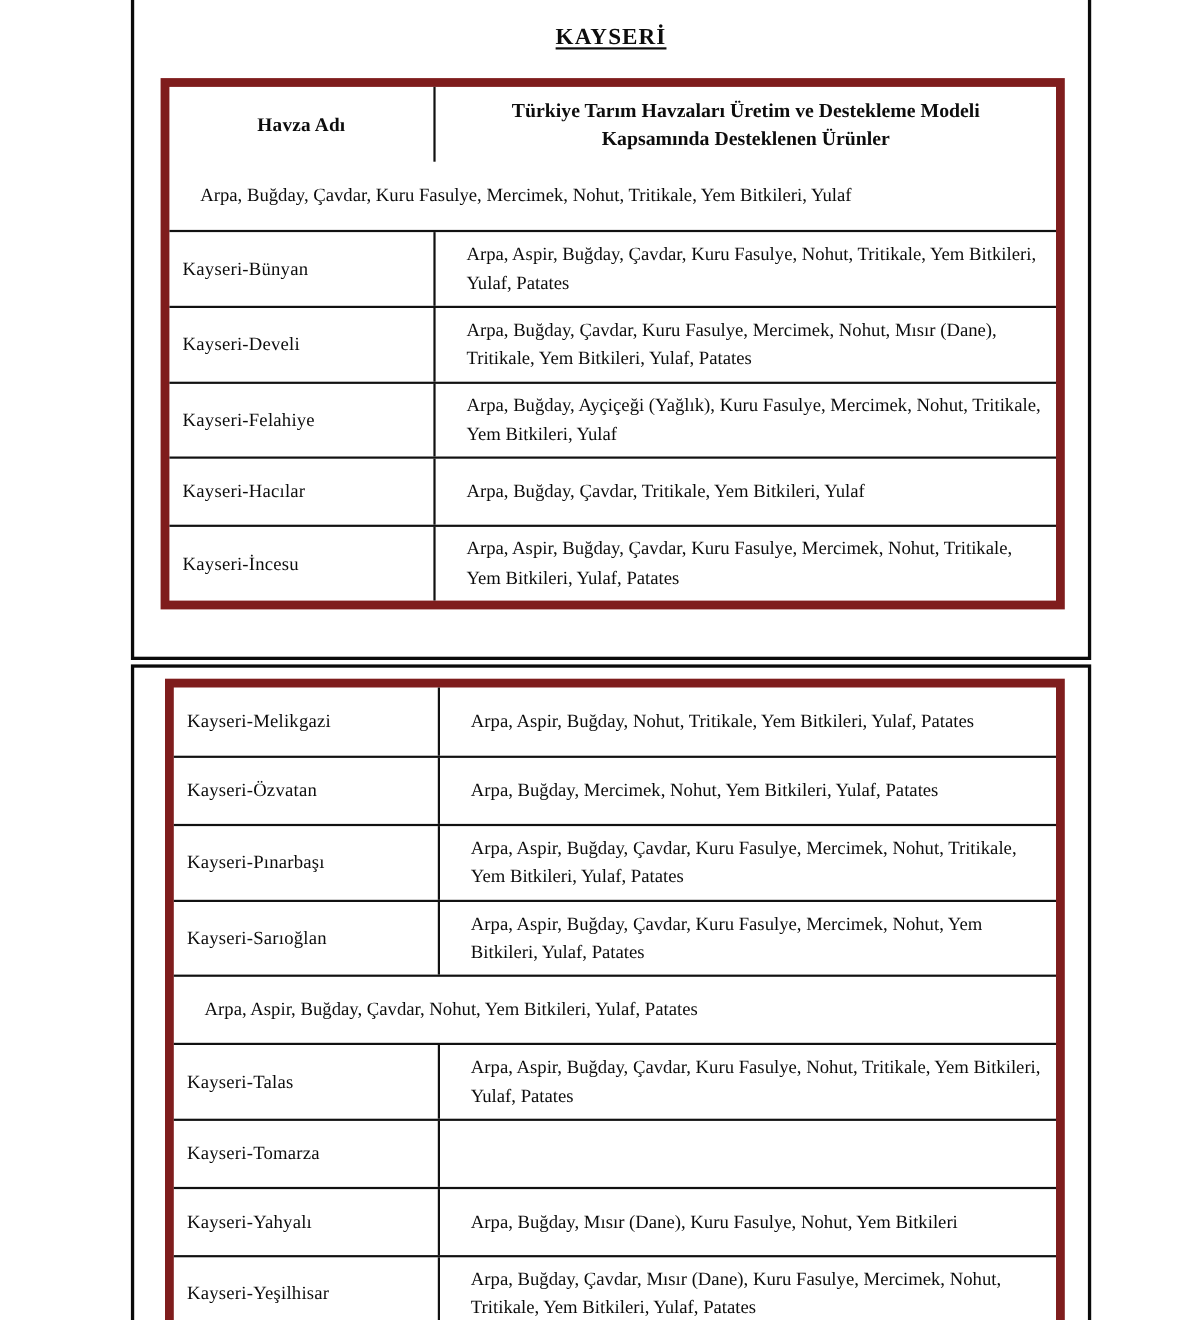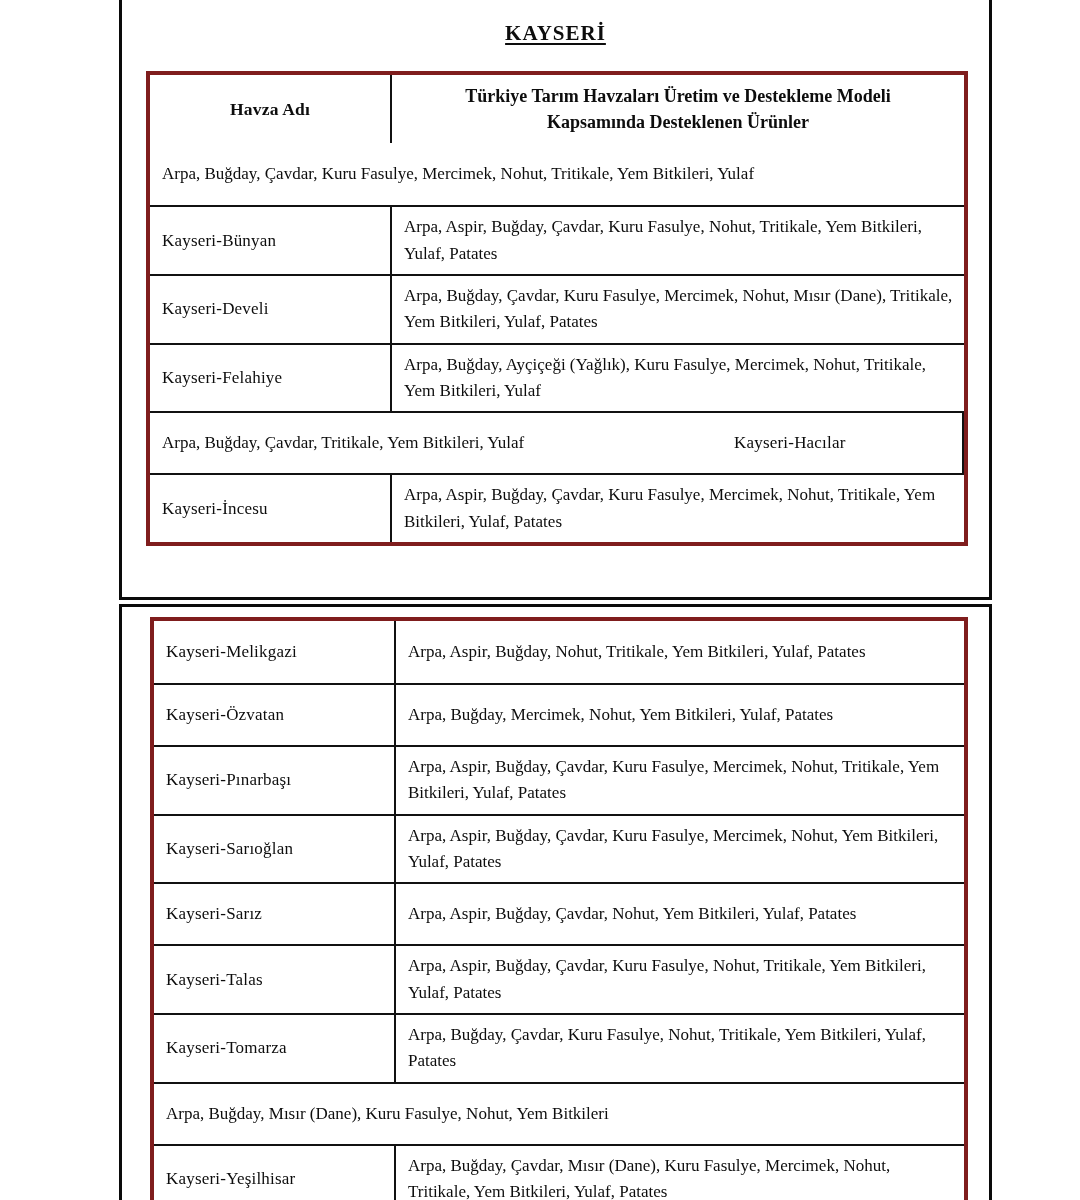--- a/index.html
+++ b/index.html
@@ -47,21 +47,21 @@
     font-weight: bold;
     font-size: 21px;
     letter-spacing: 1px;
     text-decoration: underline;
     text-underline-offset: 3px;
   }
   
   .havza-table {
     position: absolute;
     box-sizing: border-box;
-    border: 4px solid #7f1d1d;
+    border: 8px solid #7f1d1d;
     background: #ffffff;
   }
   .table-1 {
     left: 24px;
     top: 72px;
     width: 822px;
   }
   .table-2 {
     left: 28px;
     top: 10px;
@@ -87,21 +87,21 @@
     border-right: 2px solid #111111;
     display: flex;
     align-items: center;
     padding: 6px 8px 6px 12px;
     letter-spacing: 0.2px;
   }
   .cell-urunler {
     flex: 1 1 auto;
     display: flex;
     align-items: center;
-    padding: 7px 10px 7px 12px;
+    padding: 7px 10px 7px 28px;
     line-height: 1.55;
   }
   
   .t-head .cell-havza {
     justify-content: center;
     font-weight: bold;
     font-size: 17.5px;
     padding-left: 8px;
   }
   .t-head .cell-urunler {
@@ -143,22 +143,22 @@
     <div class="cell cell-havza">Kayseri-Develi</div>
     <div class="cell cell-urunler">Arpa, Buğday, Çavdar, Kuru Fasulye, Mercimek, Nohut, Mısır (Dane), Tritikale, Yem Bitkileri, Yulaf, Patates</div>
   </div>
 
   <div class="t-row">
     <div class="cell cell-havza">Kayseri-Felahiye</div>
     <div class="cell cell-urunler">Arpa, Buğday, Ayçiçeği (Yağlık), Kuru Fasulye, Mercimek, Nohut, Tritikale, Yem Bitkileri, Yulaf</div>
   </div>
 
   <div class="t-row">
+    <div class="cell cell-havza">Kayseri-Hacılar</div>
     <div class="cell cell-urunler">Arpa, Buğday, Çavdar, Tritikale, Yem Bitkileri, Yulaf</div>
-    <div class="cell cell-havza">Kayseri-Hacılar</div>
   </div>
 
   <div class="t-row">
     <div class="cell cell-havza">Kayseri-İncesu</div>
     <div class="cell cell-urunler">Arpa, Aspir, Buğday, Çavdar, Kuru Fasulye, Mercimek, Nohut, Tritikale, Yem Bitkileri, Yulaf, Patates</div>
   </div>
 
 </div>
     </div>
   </div>
@@ -180,35 +180,34 @@
     <div class="cell cell-havza">Kayseri-Pınarbaşı</div>
     <div class="cell cell-urunler">Arpa, Aspir, Buğday, Çavdar, Kuru Fasulye, Mercimek, Nohut, Tritikale, Yem Bitkileri, Yulaf, Patates</div>
   </div>
 
   <div class="t-row">
     <div class="cell cell-havza">Kayseri-Sarıoğlan</div>
     <div class="cell cell-urunler">Arpa, Aspir, Buğday, Çavdar, Kuru Fasulye, Mercimek, Nohut, Yem Bitkileri, Yulaf, Patates</div>
   </div>
 
   <div class="t-row">
-    <div class="cell cell-havza">Kayseri-Sarız</div>
     <div class="cell cell-urunler">Arpa, Aspir, Buğday, Çavdar, Nohut, Yem Bitkileri, Yulaf, Patates</div>
   </div>
 
   <div class="t-row">
     <div class="cell cell-havza">Kayseri-Talas</div>
     <div class="cell cell-urunler">Arpa, Aspir, Buğday, Çavdar, Kuru Fasulye, Nohut, Tritikale, Yem Bitkileri, Yulaf, Patates</div>
   </div>
 
   <div class="t-row">
     <div class="cell cell-havza">Kayseri-Tomarza</div>
-    <div class="cell cell-urunler">Arpa, Buğday, Çavdar, Kuru Fasulye, Nohut, Tritikale, Yem Bitkileri, Yulaf, Patates</div>
-  </div>
-
-  <div class="t-row">
+  </div>
+
+  <div class="t-row">
+    <div class="cell cell-havza">Kayseri-Yahyalı</div>
     <div class="cell cell-urunler">Arpa, Buğday, Mısır (Dane), Kuru Fasulye, Nohut, Yem Bitkileri</div>
   </div>
 
   <div class="t-row">
     <div class="cell cell-havza">Kayseri-Yeşilhisar</div>
     <div class="cell cell-urunler">Arpa, Buğday, Çavdar, Mısır (Dane), Kuru Fasulye, Mercimek, Nohut, Tritikale, Yem Bitkileri, Yulaf, Patates</div>
   </div>
 </div>
     </div>
   </div>

